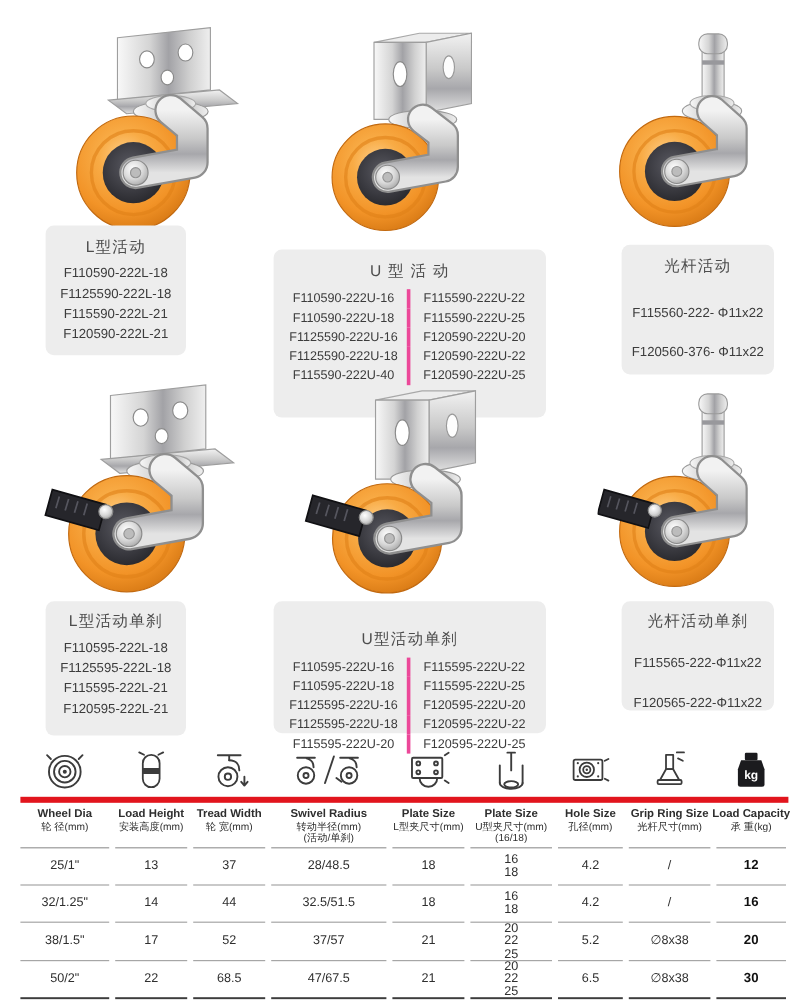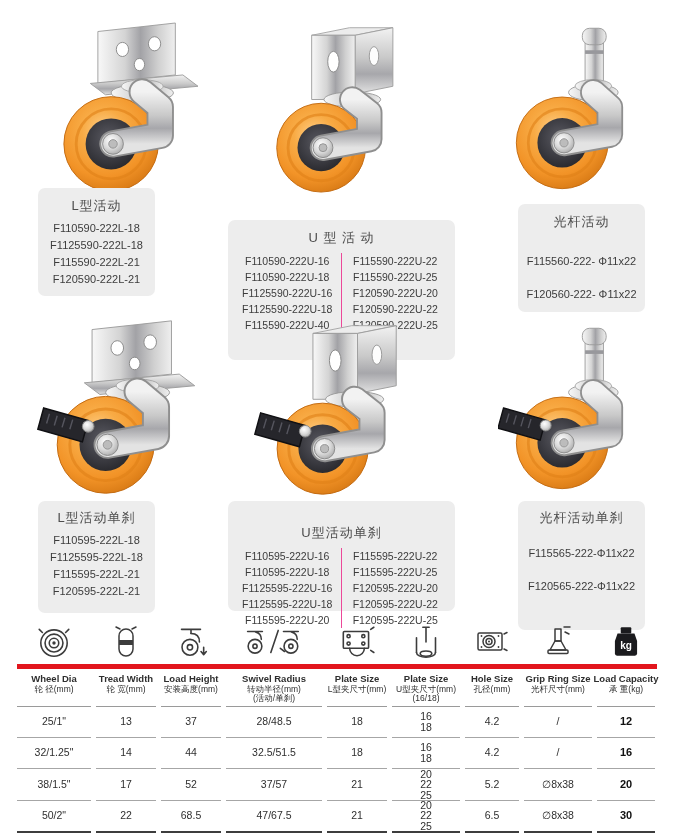--- a/index.html
+++ b/index.html
@@ -10,21 +10,21 @@
   svg{display:block;}
   .photo{position:absolute;}
   
   .card{position:absolute;background:#ededed;border-radius:7px;}
   .card-title{text-align:center;font-size:13px;color:#4d4d4d;letter-spacing:1px;margin-top:9px;}
   .parts-1col{margin-top:5px;}
   .parts-1col .part{text-align:center;font-size:11px;line-height:17px;color:#3c3c3c;}
   .parts-2col{display:grid;grid-template-columns:1fr 1fr;grid-template-rows:repeat(5,16px);
     grid-auto-flow:column;margin-top:6px;padding:0 6px;}
   .parts-2col .part{text-align:center;font-size:10.5px;line-height:16px;color:#3c3c3c;}
-  .col-l{border-right:1px solid #ec4899;}
+  .col-l{border-right:3px solid #ec4899;}
   .parts-wide{margin-top:14px;}
   .parts-wide .part{text-align:center;font-size:11px;line-height:33px;color:#3c3c3c;}
   
   .spec-table{position:absolute;left:17px;top:618px;width:640px;}
   .trow{display:grid;grid-template-columns:74px 60px 60px 96px 60px 68px 54px 68px 58px;column-gap:5px;}
   .icons-row{height:46px;align-items:end;}
   .icon-cell{display:flex;justify-content:center;padding-bottom:3px;}
   .red-line{height:4.5px;background:var(--accent,#e2151d);}
   .headers-row{height:38px;margin-top:0;}
   .hcell{display:flex;flex-direction:column;align-items:center;justify-content:flex-start;
@@ -143,41 +143,41 @@
   <div class="card" style="left:38px;top:188px;width:117px;height:108px">
     <div class="card-title">L型活动</div>
     <div class="parts-1col">
       <div class="part">F110590-222L-18</div>
       <div class="part">F1125590-222L-18</div>
       <div class="part">F115590-222L-21</div>
       <div class="part">F120590-222L-21</div>
     </div>
   </div>
 
-  <div class="card" style="left:228px;top:220px;width:227px;height:140px">
+  <div class="card" style="left:228px;top:208px;width:227px;height:140px">
     <div class="card-title">U 型 活 动</div>
     <div class="parts-2col">
       <div class="part col-l">F110590-222U-16</div>
       <div class="part col-l">F110590-222U-18</div>
       <div class="part col-l">F1125590-222U-16</div>
       <div class="part col-l">F1125590-222U-18</div>
       <div class="part col-l">F115590-222U-40</div>
       <div class="part">F115590-222U-22</div>
       <div class="part">F115590-222U-25</div>
       <div class="part">F120590-222U-20</div>
       <div class="part">F120590-222U-22</div>
       <div class="part">F120590-222U-25</div>
     </div>
   </div>
 
   <div class="card" style="left:518px;top:204px;width:127px;height:108px">
     <div class="card-title">光杆活动</div>
     <div class="parts-wide">
       <div class="part">F115560-222- Φ11x22</div>
-      <div class="part">F120560-222- Φ11x22</div>
+      <div class="part">F120560-376- Φ11x22</div>
     </div>
   </div>
 
   <svg class="photo" style="left:35px;top:316px" width="180" height="184" viewBox="0 0 180 190">
     <g>
       <polygon points="56,14 138,5 138,60 56,69" fill="url(#chromeV)" stroke="#9e9e9e"></polygon>
       <ellipse cx="82" cy="33" rx="6.5" ry="7.5" fill="#fff" stroke="#8a8a8a"></ellipse>
       <ellipse cx="116" cy="27" rx="6.5" ry="7.5" fill="#fff" stroke="#8a8a8a"></ellipse>
       <ellipse cx="100" cy="49" rx="5.5" ry="6.5" fill="#fff" stroke="#8a8a8a"></ellipse>
       <polygon points="48,69 146,60 162,72 64,81" fill="url(#chromeD)" stroke="#9e9e9e"></polygon>
@@ -268,21 +268,21 @@
       <div class="part col-l">F1125595-222U-18</div>
       <div class="part col-l">F115595-222U-20</div>
       <div class="part">F115595-222U-22</div>
       <div class="part">F115595-222U-25</div>
       <div class="part">F120595-222U-20</div>
       <div class="part">F120595-222U-22</div>
       <div class="part">F120595-222U-25</div>
     </div>
   </div>
 
-  <div class="card" style="left:518px;top:501px;width:127px;height:129px">
+  <div class="card" style="left:518px;top:501px;width:127px;height:91px">
     <div class="card-title" style="margin-top:8px">光杆活动单刹</div>
     <div class="parts-wide" style="margin-top:10px">
       <div class="part">F115565-222-Φ11x22</div>
       <div class="part">F120565-222-Φ11x22</div>
     </div>
   </div>
 
   <div class="spec-table">
 
     <div class="trow icons-row">
@@ -374,27 +374,27 @@
 
     <div class="red-line"></div>
 
     <div class="trow headers-row">
       <div class="hcell">
         <span class="h-en">Wheel Dia</span>
         <span class="h-zh">轮 径(mm)</span>
         <span class="h-note"></span>
       </div>
       <div class="hcell">
+        <span class="h-en">Load Height</span>
+        <span class="h-zh">安装高度(mm)</span>
+        <span class="h-note"></span>
+      </div>
+      <div class="hcell">
         <span class="h-en">Tread Width</span>
         <span class="h-zh">轮 宽(mm)</span>
-        <span class="h-note"></span>
-      </div>
-      <div class="hcell">
-        <span class="h-en">Load Height</span>
-        <span class="h-zh">安装高度(mm)</span>
         <span class="h-note"></span>
       </div>
       <div class="hcell">
         <span class="h-en">Swivel Radius</span>
         <span class="h-zh">转动半径(mm)</span>
         <span class="h-note">(活动/单刹)</span>
       </div>
       <div class="hcell">
         <span class="h-en">Plate Size</span>
         <span class="h-zh">L型夹尺寸(mm)</span>

